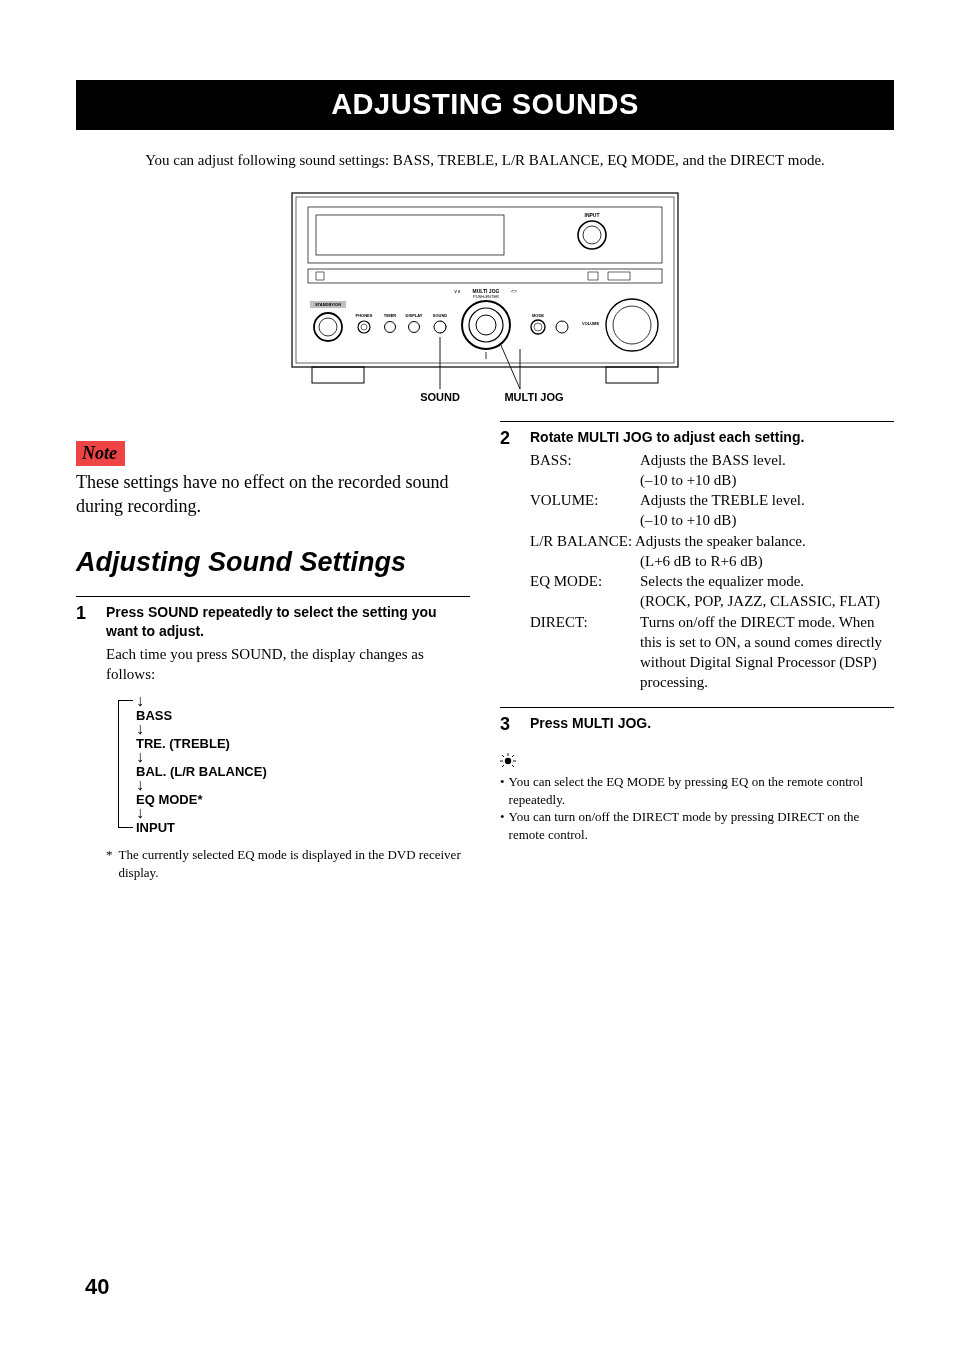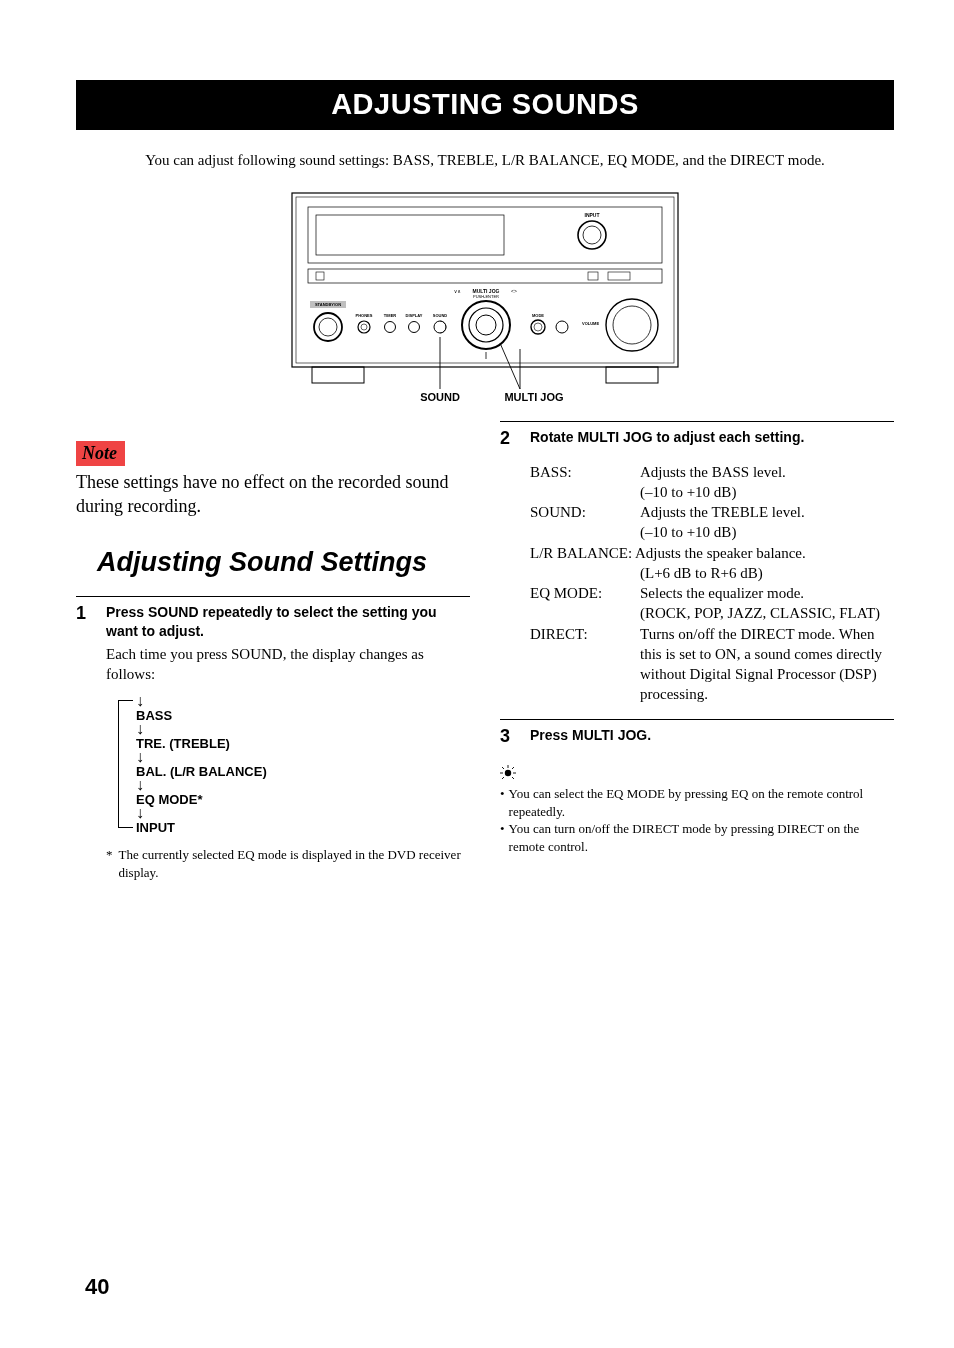--- a/index.html
+++ b/index.html
@@ -77,21 +77,20 @@
     margin-top: 4px;
   }
   .section-heading {
     font-family: "Arial Narrow", Arial, sans-serif;
     font-stretch: condensed;
     font-style: italic;
     font-weight: 900;
     font-size: 27px;
     margin-top: 28px;
     margin-bottom: 18px;
-    margin-left: 21px;
   }
   .step {
     border-top: 1.5px solid #000;
     padding-top: 6px;
     display: flex;
     gap: 14px;
     margin-bottom: 14px;
   }
   .step-num {
     font-family: Arial, Helvetica, sans-serif;
@@ -131,21 +130,21 @@
     display: flex;
     gap: 6px;
     line-height: 1.35;
   }
   .defs {
     display: grid;
     grid-template-columns: 110px 1fr;
     row-gap: 0;
     font-size: 15px;
     line-height: 1.35;
-    margin-top: 14px;
+    margin-top: 2px;
   }
   .defs .k {}
   .defs .v {}
   .defs .full {
     grid-column: 1 / span 2;
   }
   .hint-icon {
     font-size: 14px;
     margin-top: 18px;
   }
@@ -300,21 +299,21 @@
       <div class="step">
         <div class="step-num">2</div>
         <div class="step-body">
           <div class="step-head">Rotate MULTI JOG to adjust each setting.</div>
           <div class="defs">
             <div class="k">BASS:</div>
             <div class="v">Adjusts the BASS level.</div>
             <div class="k"></div>
             <div class="v">(–10 to +10 dB)</div>
 
-            <div class="k">SOUND:</div>
+            <div class="k">VOLUME:</div>
             <div class="v">Adjusts the TREBLE level.</div>
             <div class="k"></div>
             <div class="v">(–10 to +10 dB)</div>
 
             <div class="full">L/R BALANCE: Adjusts the speaker balance.</div>
             <div class="k"></div>
             <div class="v">(L+6 dB to R+6 dB)</div>
 
             <div class="k">EQ MODE:</div>
             <div class="v">Selects the equalizer mode.</div>

